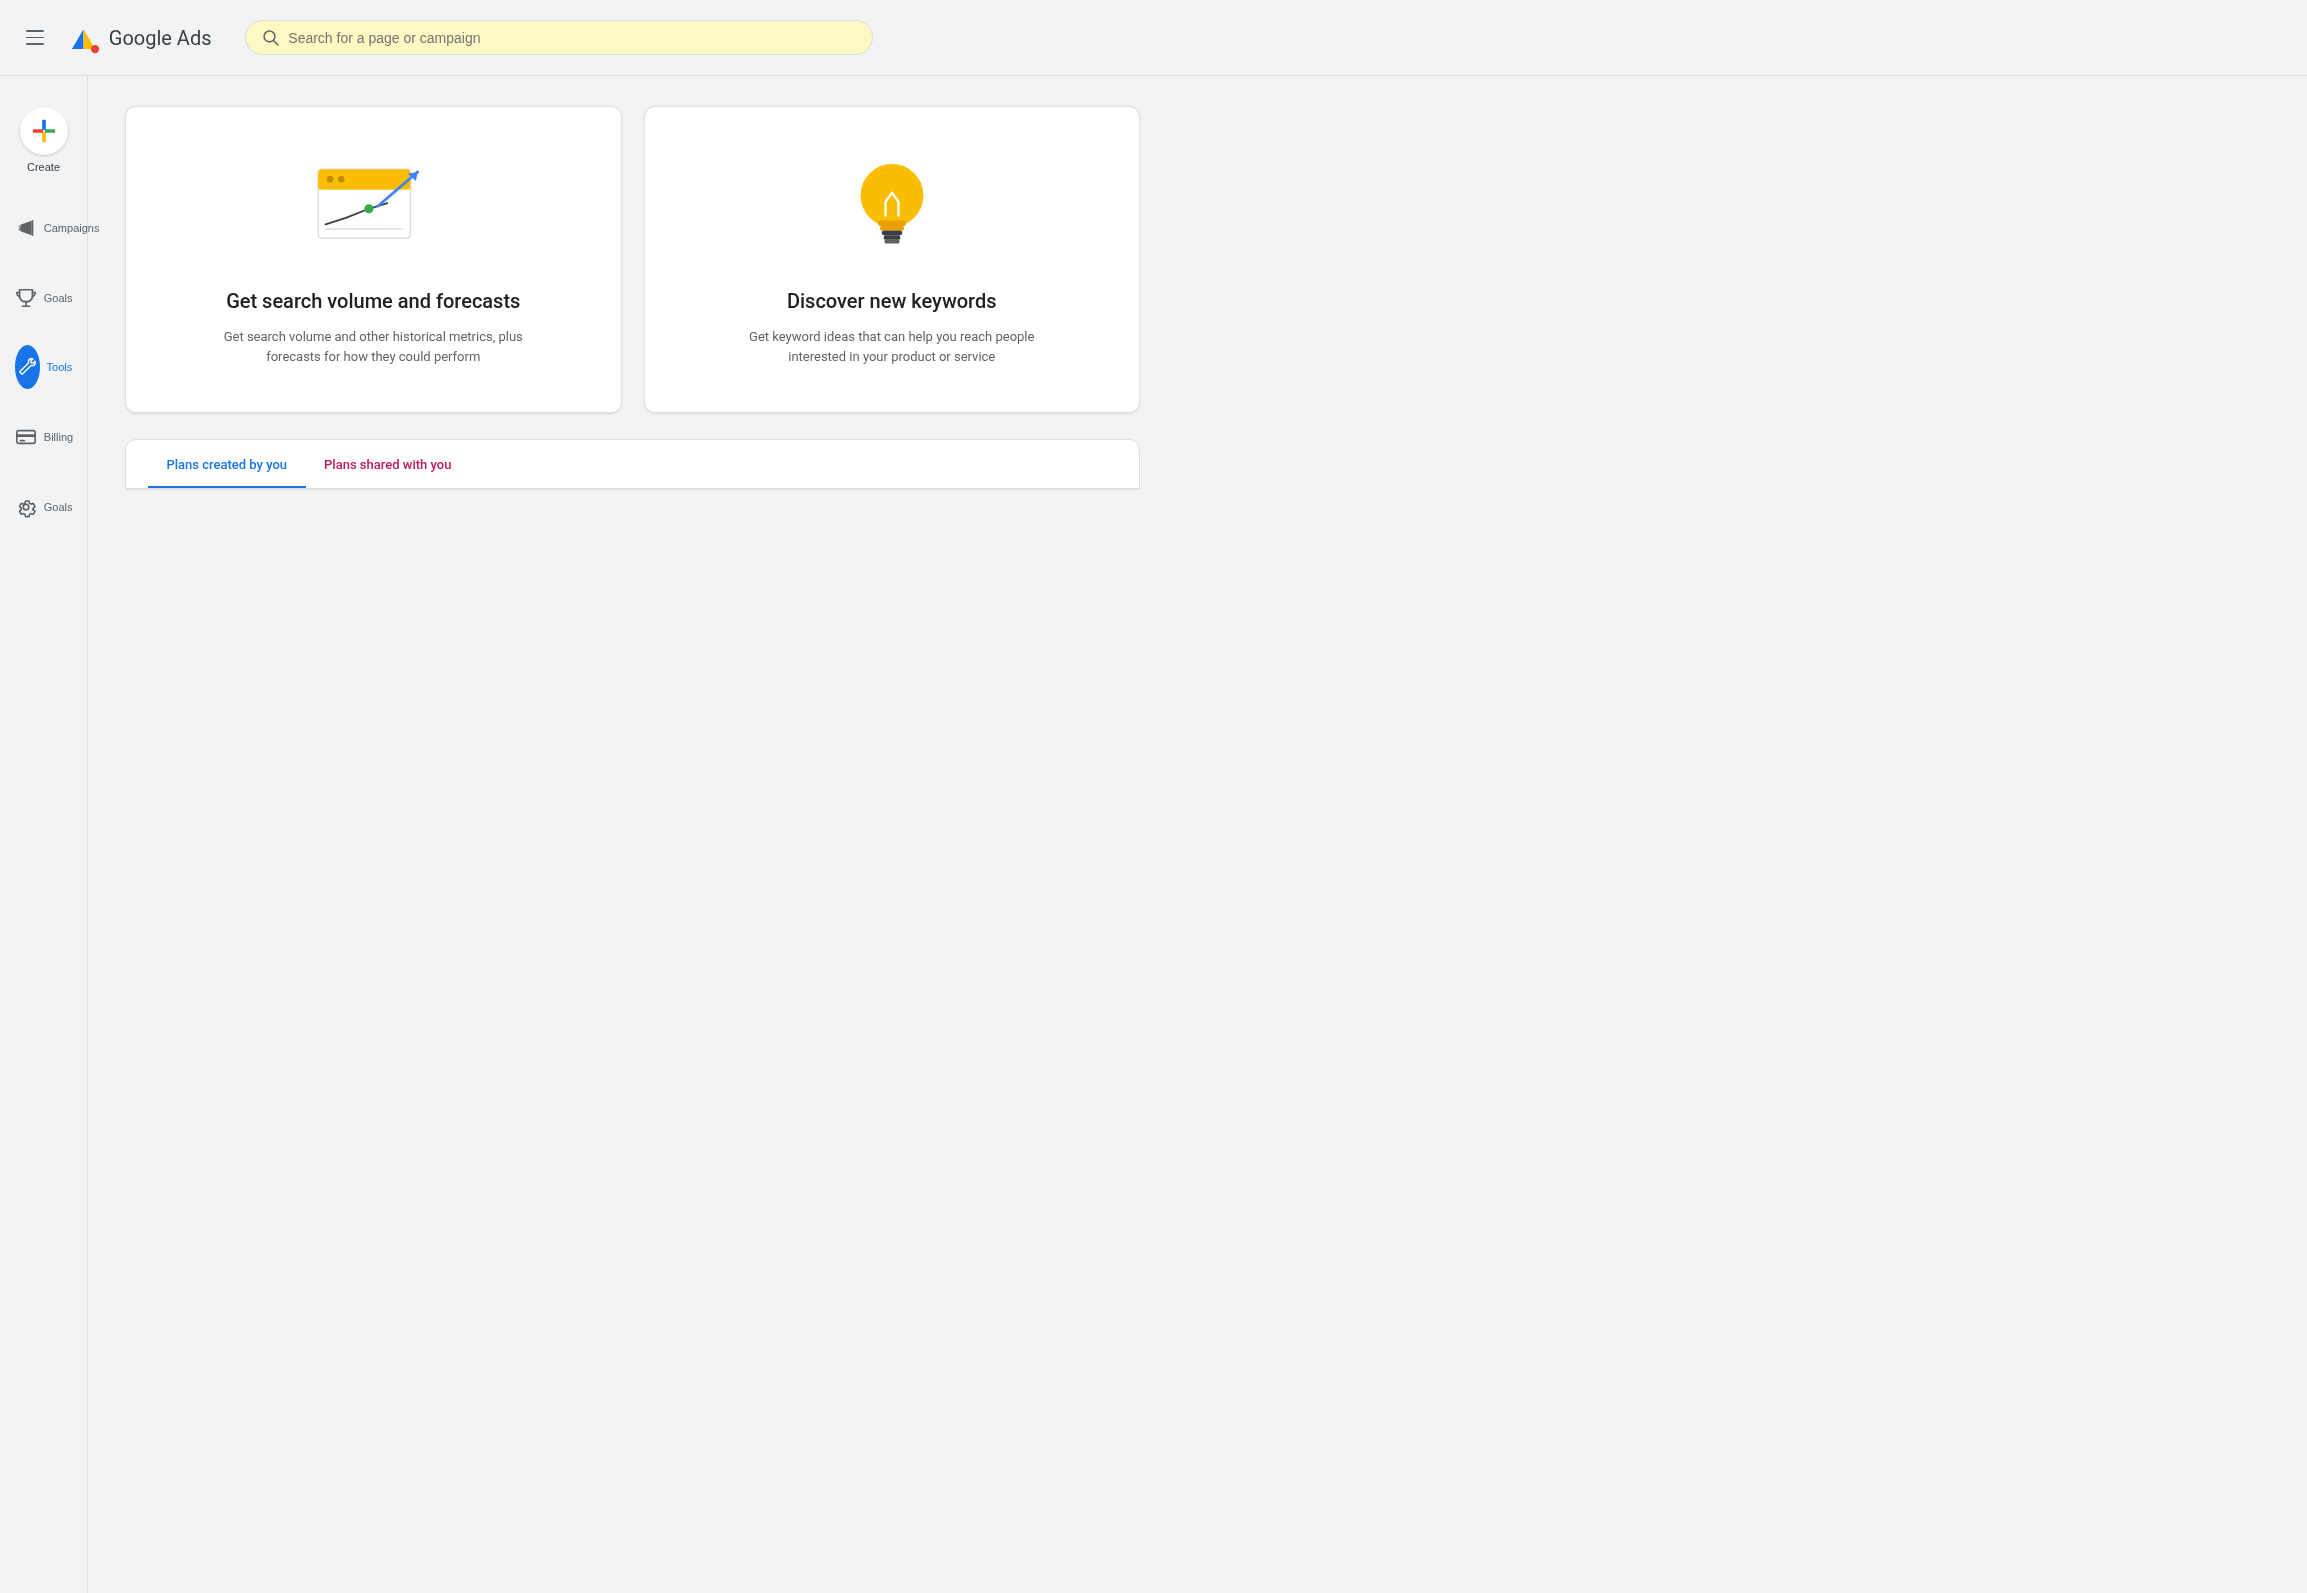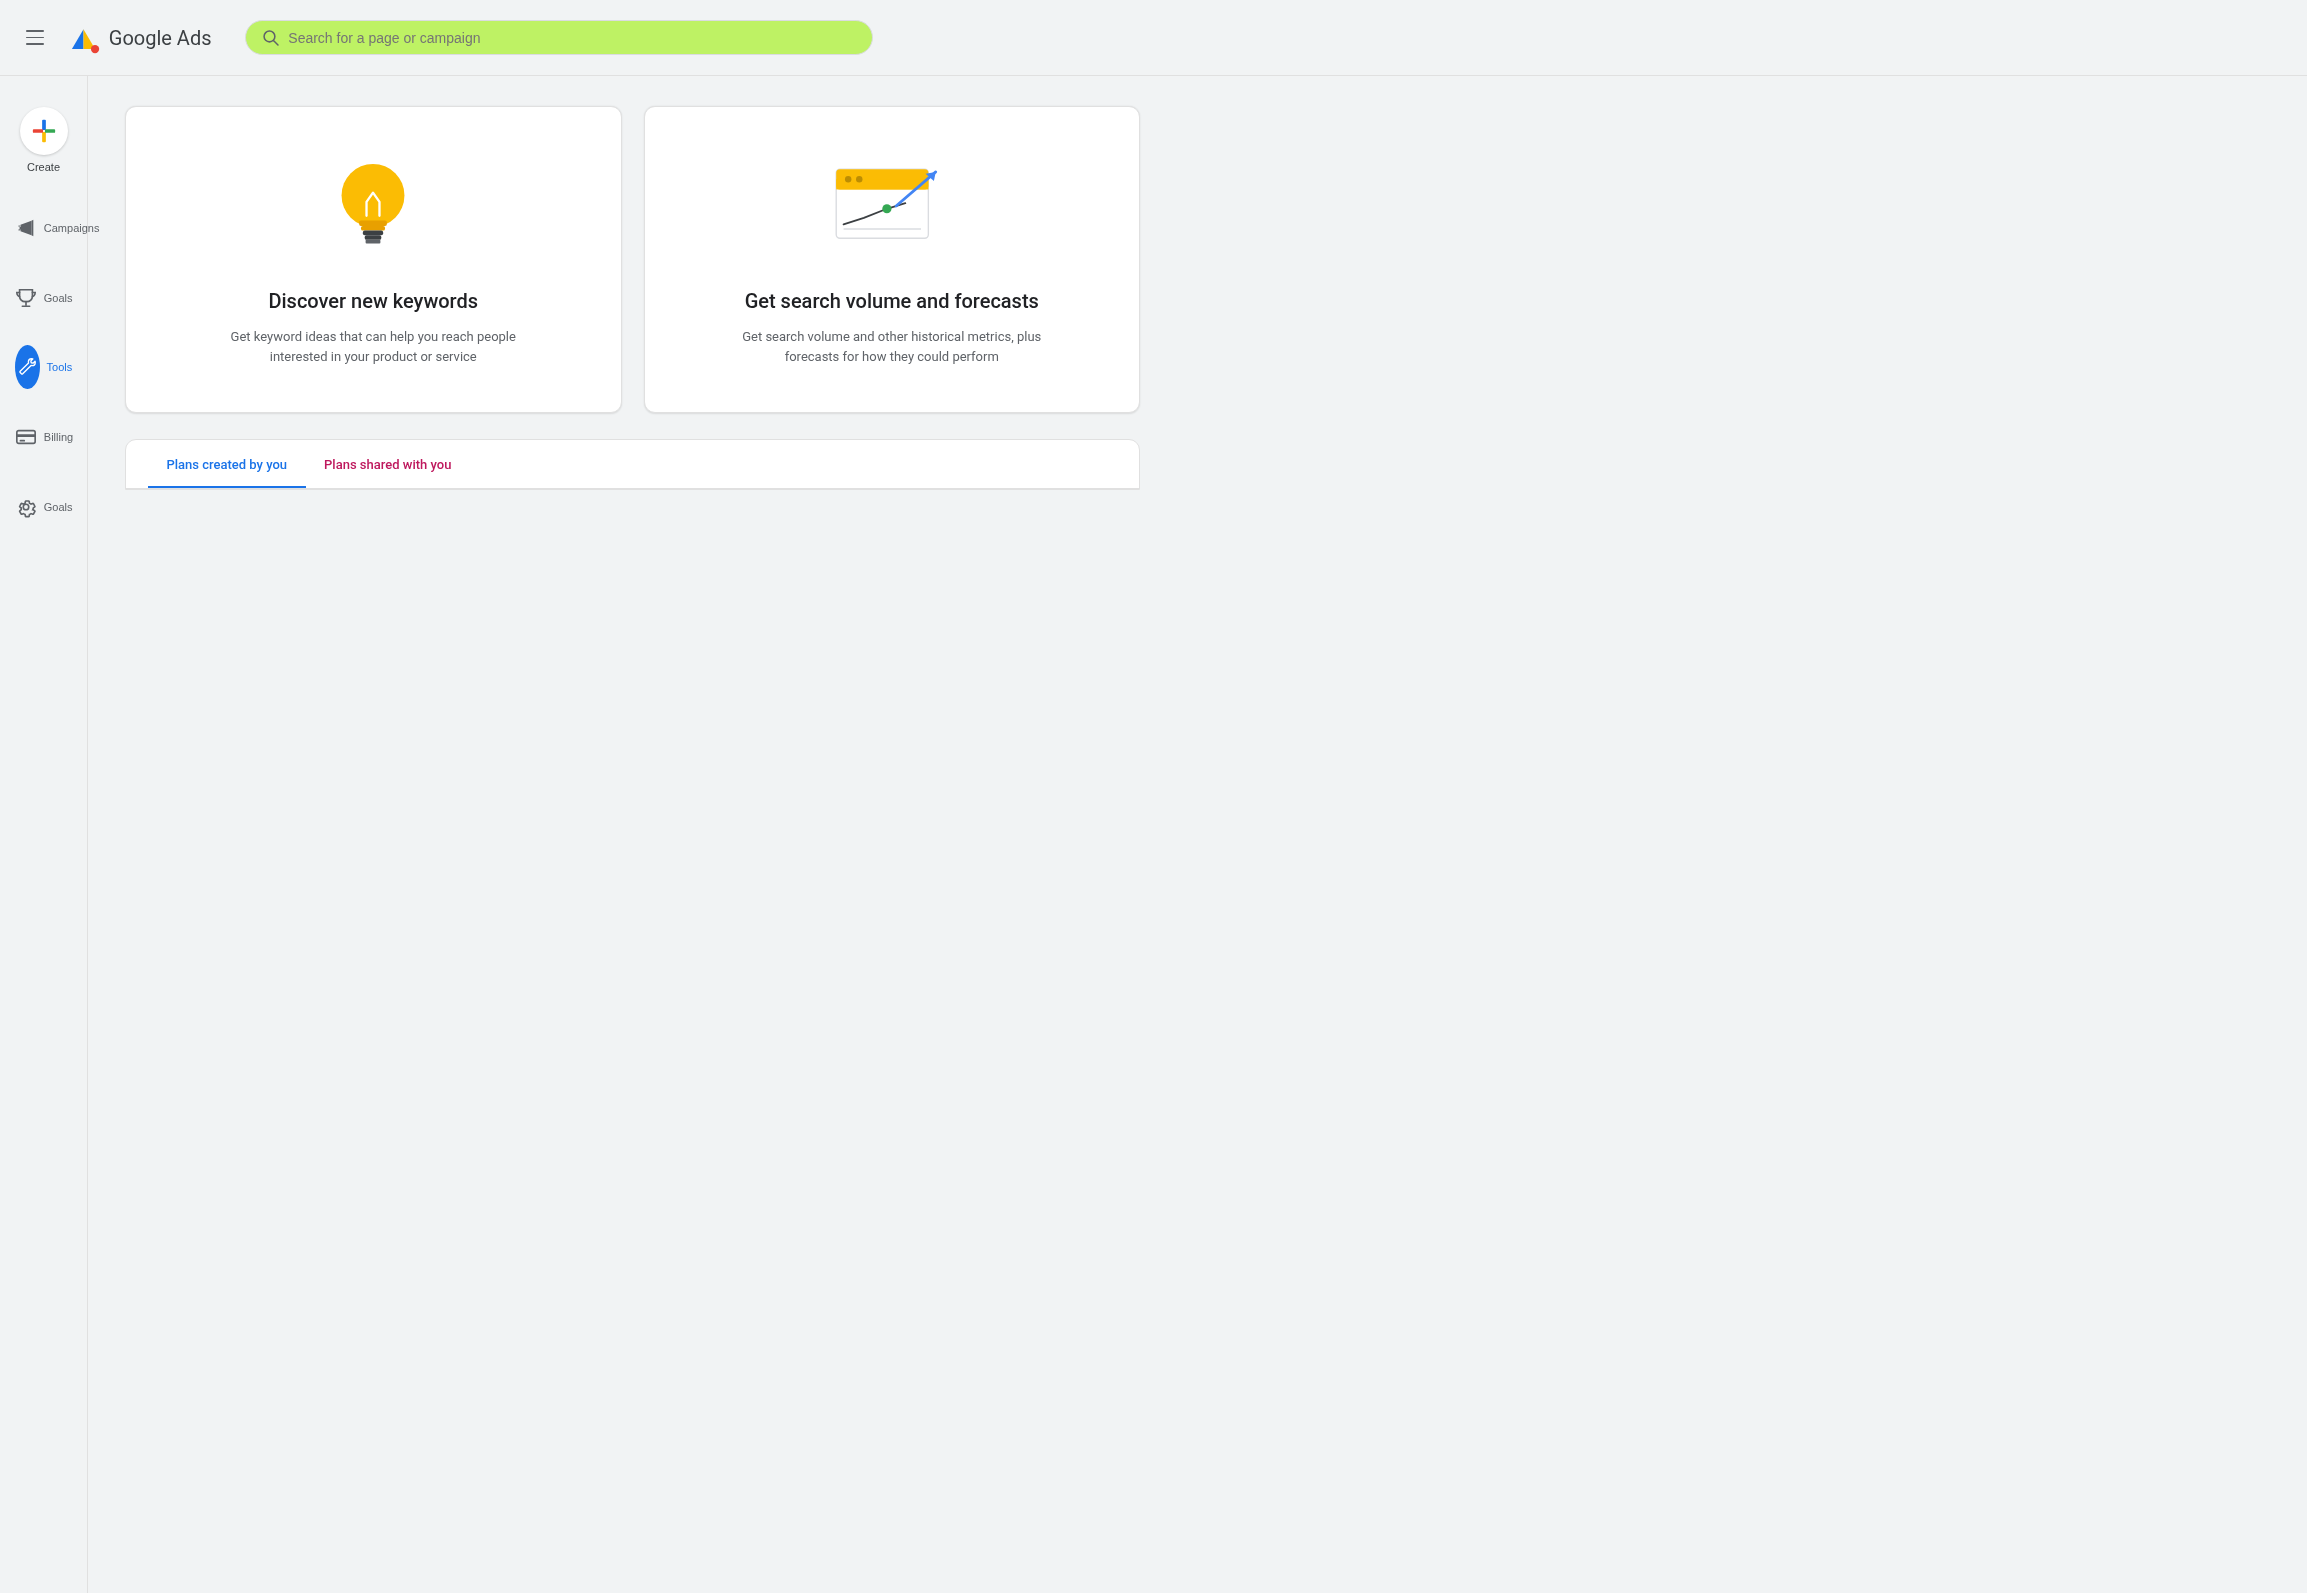--- a/index.html
+++ b/index.html
@@ -55,21 +55,21 @@
       white-space: nowrap;
     }
     .search-bar {
       flex: 1;
       max-width: 628px;
       margin-left: 18.5px;
     }
     .search-bar-inner {
       display: flex;
       align-items: center;
-      background: #bef264;
+      background: #fef9c3;
       border: 0.9px solid #dadce0;
       border-radius: 22px;
       padding: 7.4px 14.8px;
       gap: 9.2px;
     }
     .search-bar-inner input {
       border: none;
       outline: none;
       font-size: 14px;
       color: #3c4043;
@@ -354,41 +354,20 @@
   </nav>
 
   <main class="main-content">
 
 
     <div class="cards-grid">
 
       <div class="card">
         <div class="card-icon-area">
 
-          <svg width="102" height="111" viewBox="0 0 110 120" xmlns="http://www.w3.org/2000/svg">
-
-            <circle cx="55" cy="48" r="34" fill="#fbbc04"></circle>
-
-            <rect x="40" y="75" width="30" height="6" rx="2" fill="#e8a000"></rect>
-            <rect x="42" y="81" width="26" height="5" rx="2" fill="#e8a000"></rect>
-            <rect x="44" y="86" width="22" height="5" rx="2" fill="#3c4043"></rect>
-            <rect x="46" y="91" width="18" height="5" rx="2" fill="#3c4043"></rect>
-
-            <path d="M48 70 L48 55 L55 45 L62 55 L62 70" stroke="white" stroke-width="2.5" fill="none" stroke-linecap="round" stroke-linejoin="round"></path>
-
-            <rect x="47" y="96" width="16" height="4" rx="1" fill="#5f6368"></rect>
-          </svg>
-        </div>
-        <div class="card-title">Discover new keywords</div>
-        <div class="card-desc">Get keyword ideas that can help you reach people interested in your product or service</div>
-      </div>
-
-      <div class="card">
-        <div class="card-icon-area">
-
           <svg width="129" height="102" viewBox="0 0 140 110" xmlns="http://www.w3.org/2000/svg">
 
             <rect x="10" y="15" width="100" height="75" rx="4" fill="white" stroke="#dadce0" stroke-width="1.5"></rect>
 
             <rect x="10" y="15" width="100" height="22" rx="4" fill="#fbbc04"></rect>
             <rect x="10" y="26" width="100" height="11" fill="#fbbc04"></rect>
 
             <circle cx="23" cy="26" r="3.5" fill="rgba(0,0,0,0.25)"></circle>
             <circle cx="35" cy="26" r="3.5" fill="rgba(0,0,0,0.25)"></circle>
 
@@ -401,20 +380,41 @@
             <line x1="18" y1="80" x2="102" y2="80" stroke="#dadce0" stroke-width="1.5"></line>
 
             <line x1="75" y1="55" x2="118" y2="18" stroke="#4285f4" stroke-width="3" stroke-linecap="round"></line>
             <polygon points="118,18 107,20 116,28" fill="#4285f4"></polygon>
           </svg>
         </div>
         <div class="card-title">Get search volume and forecasts</div>
         <div class="card-desc">Get search volume and other historical metrics, plus forecasts for how they could perform</div>
       </div>
 
+      <div class="card">
+        <div class="card-icon-area">
+
+          <svg width="102" height="111" viewBox="0 0 110 120" xmlns="http://www.w3.org/2000/svg">
+
+            <circle cx="55" cy="48" r="34" fill="#fbbc04"></circle>
+
+            <rect x="40" y="75" width="30" height="6" rx="2" fill="#e8a000"></rect>
+            <rect x="42" y="81" width="26" height="5" rx="2" fill="#e8a000"></rect>
+            <rect x="44" y="86" width="22" height="5" rx="2" fill="#3c4043"></rect>
+            <rect x="46" y="91" width="18" height="5" rx="2" fill="#3c4043"></rect>
+
+            <path d="M48 70 L48 55 L55 45 L62 55 L62 70" stroke="white" stroke-width="2.5" fill="none" stroke-linecap="round" stroke-linejoin="round"></path>
+
+            <rect x="47" y="96" width="16" height="4" rx="1" fill="#5f6368"></rect>
+          </svg>
+        </div>
+        <div class="card-title">Discover new keywords</div>
+        <div class="card-desc">Get keyword ideas that can help you reach people interested in your product or service</div>
+      </div>
+
     </div>
 
     <div class="tabs-section">
       <div class="tabs-header">
         <div class="tab-item active">Plans created by you</div>
         <div class="tab-item">Plans shared with you</div>
       </div>
     </div>
 
   </main>

